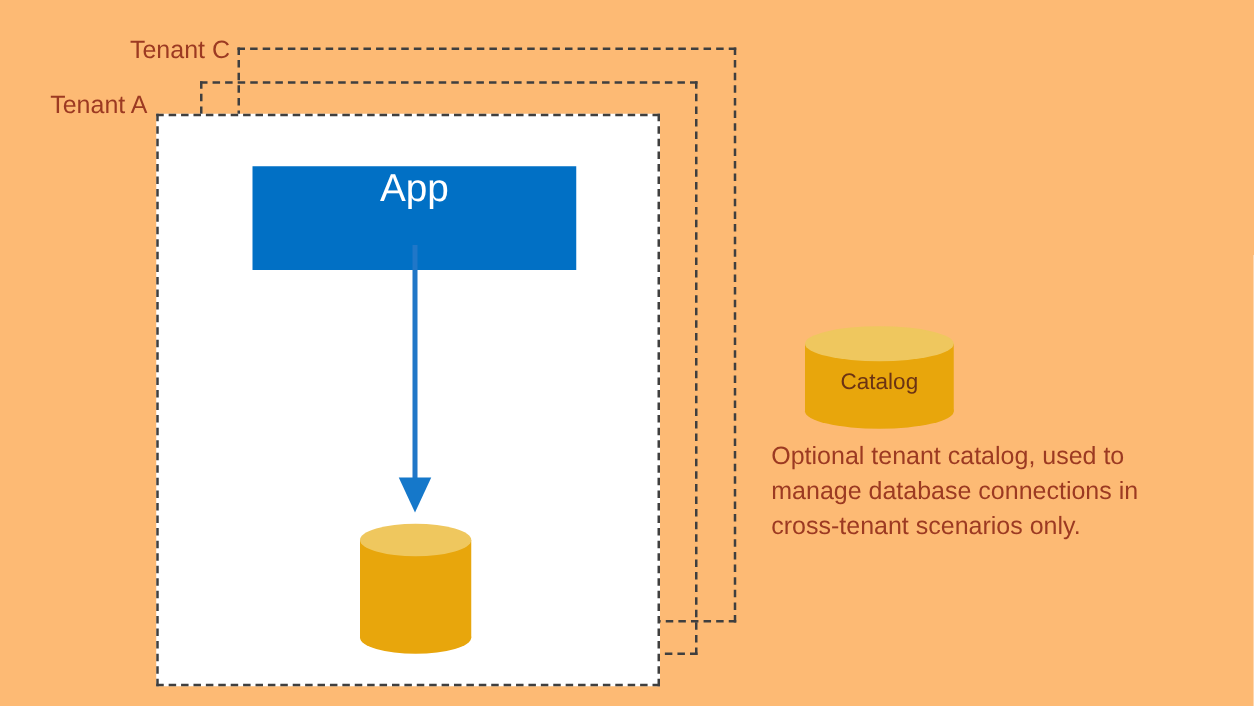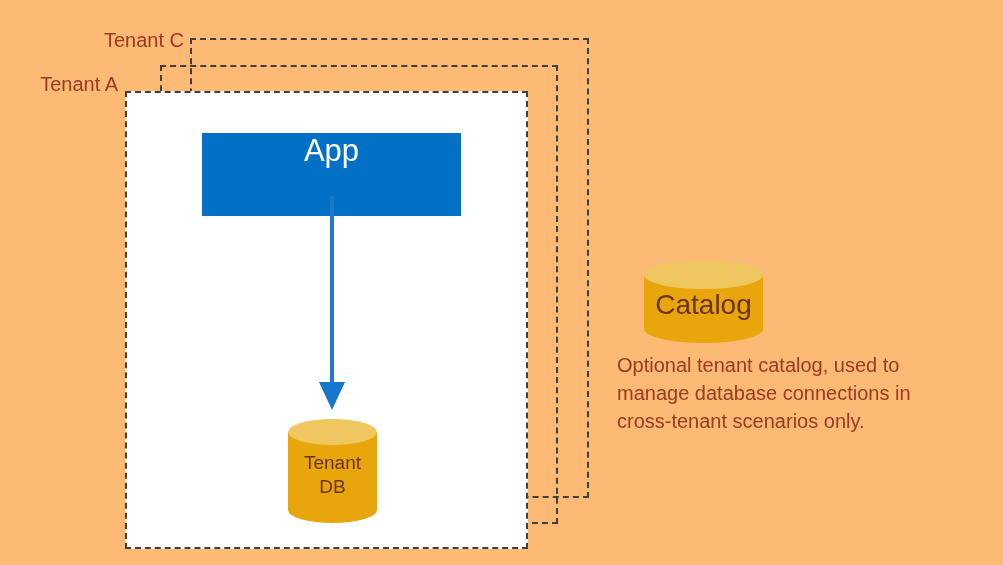--- a/index.html
+++ b/index.html
@@ -106,21 +106,21 @@
   #tenant-db-cylinder .cyl-top    { top: 0px;  height: 26px; }
   #tenant-db-cylinder .cyl-body   { top: 13px; height: 78px; }
   #tenant-db-cylinder .cyl-bottom { top: 78px; height: 26px; }
   #tenant-db-cylinder .cyl-text   { top: 32px; }
 
   
   #catalog-cylinder { left: 644px; top: 261px; width: 119px; height: 82px; }
   #catalog-cylinder .cyl-top    { top: 0px;  height: 28px; }
   #catalog-cylinder .cyl-body   { top: 14px; height: 54px; }
   #catalog-cylinder .cyl-bottom { top: 54px; height: 28px; }
-  #catalog-cylinder .cyl-text   { top: 32px; font-size: 28px; }
+  #catalog-cylinder .cyl-text   { top: 32px; font-size: 18px; }
 
   
   #catalog-caption {
     position: absolute;
     left: 617px;
     top: 351px;
     width: 330px;
     color: #9c3a22;
     font-size: 20px;
     line-height: 28px;
@@ -144,24 +144,20 @@
 
   <svg id="app-to-db-arrow" viewBox="0 0 42 215" xmlns="http://www.w3.org/2000/svg">
     <line x1="21" y1="0" x2="21" y2="192" stroke="#2077C8" stroke-width="4"></line>
     <polygon points="8,186 34,186 21,214" fill="#1578CA"></polygon>
   </svg>
 
   <div class="cylinder" id="tenant-db-cylinder">
     <div class="cyl-bottom"></div>
     <div class="cyl-body"></div>
     <div class="cyl-top"></div>
-    <div class="cyl-text">
-      <div>Tenant</div>
-      <div>DB</div>
-    </div>
   </div>
 
   <div class="cylinder" id="catalog-cylinder">
     <div class="cyl-bottom"></div>
     <div class="cyl-body"></div>
     <div class="cyl-top"></div>
     <div class="cyl-text">Catalog</div>
   </div>
 
   <div id="catalog-caption">Optional tenant catalog, used to manage database connections in cross-tenant scenarios only.</div>

